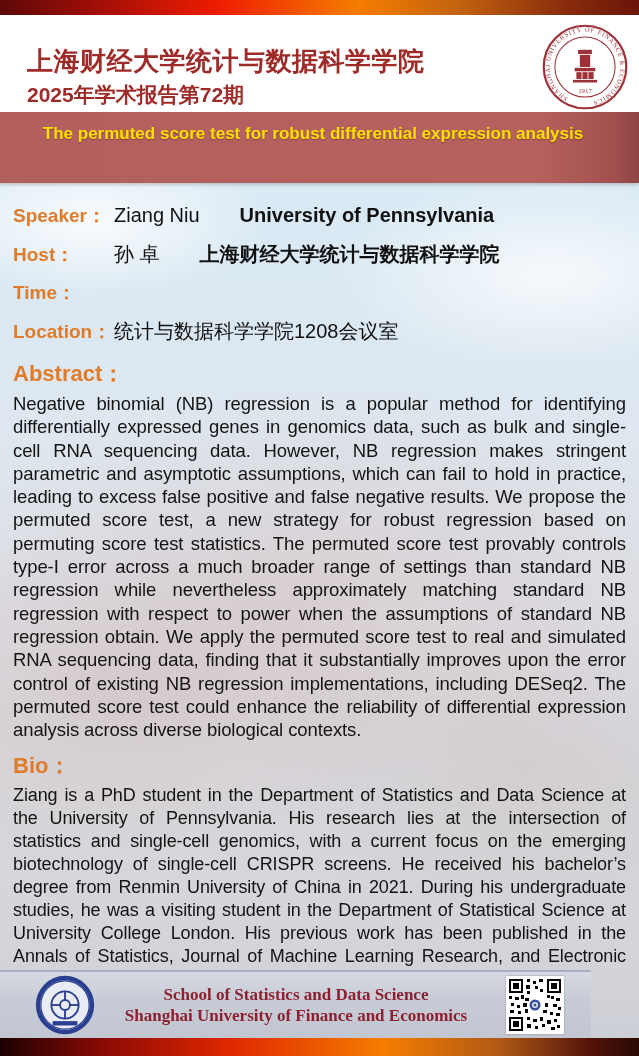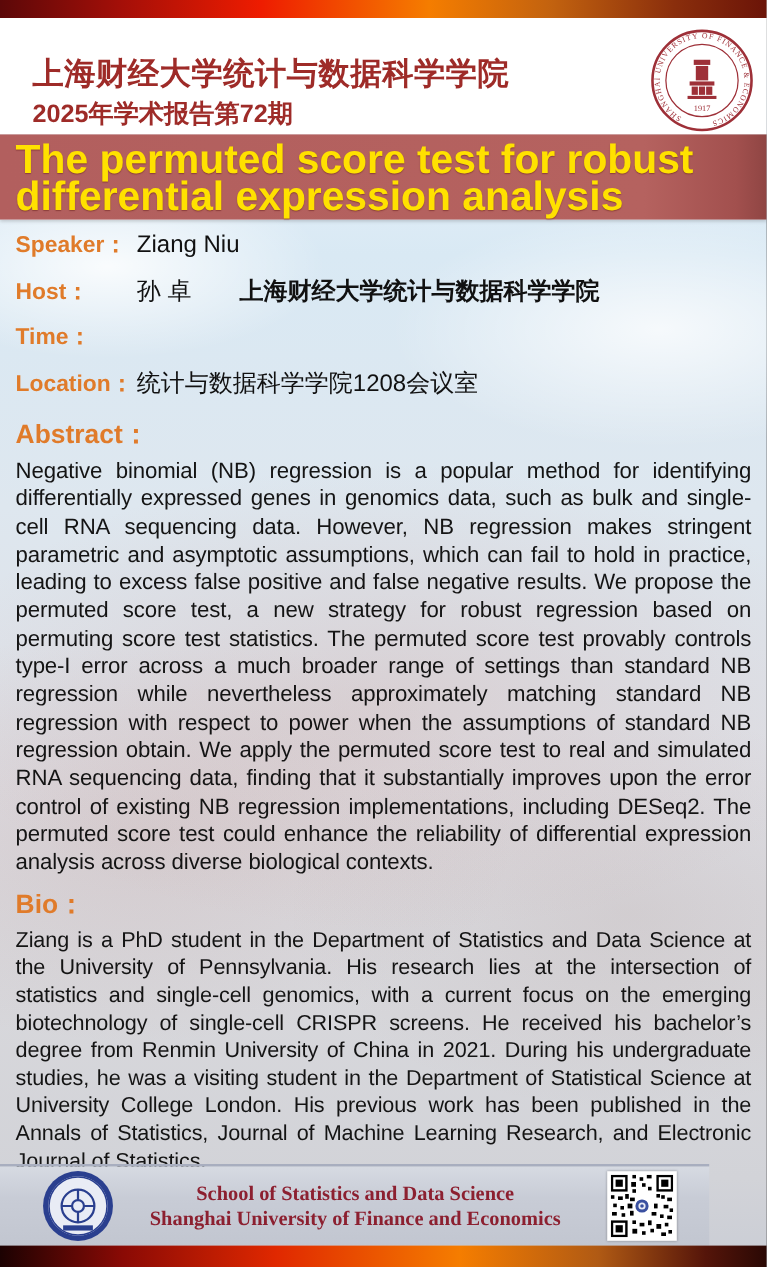--- a/index.html
+++ b/index.html
@@ -16,24 +16,24 @@
   }
   .top-strip{position:absolute;top:0;left:0;width:639px;height:15px;
     background:linear-gradient(90deg,#5c0808 0%,#a50f08 16%,#ee1c00 34%,#f57d00 56%,#c2620f 72%,#8a2e0c 88%,#6b1408 100%);}
   .header-band{position:absolute;top:15px;left:0;width:639px;height:97px;background:#ffffff;}
   .header-title{position:absolute;left:27px;top:29px;font-size:26px;font-weight:bold;color:#9e2b28;letter-spacing:0.5px;}
   .header-subtitle{position:absolute;left:27px;top:66px;font-size:21px;font-weight:bold;color:#9e2b28;}
   .seal{position:absolute;right:11px;top:9px;width:86px;height:86px;}
   .banner{position:absolute;top:112px;left:0;width:639px;height:71px;
     background:linear-gradient(90deg,#b25f5e 0%,#b5625f 84%,#a2504e 96%,#8f4543 100%);
     box-shadow:0 2px 3px rgba(0,0,0,0.18);}
-  .banner-title{padding:6px 26px 0 13px;font-size:34px;line-height:31px;font-weight:bold;color:#ffe100;
-    text-shadow:0 1px 1px rgba(90,20,10,0.45);}
+  .banner-title{padding:6px 26px 0 13px;font-size:17px;line-height:31px;font-weight:bold;color:#ffe100;
+    text-shadow:0 1px 1px rgba(90,20,10,0.45);text-align:center;}
   .content{position:absolute;top:183px;left:0;width:639px;padding:0;}
-  .info{padding:8px 13px 0 13px;}
+  .info{padding:20px 13px 0 13px;}
   .info-row{display:flex;align-items:baseline;margin-bottom:12px;}
   .info-label{width:101px;flex:0 0 101px;font-size:19px;font-weight:bold;color:#e07b2a;}
   .info-value{font-size:20px;font-weight:normal;color:#111;}
   .info-value2{font-size:20px;font-weight:bold;color:#111;margin-left:40px;}
   .section-label{padding:2px 13px 0 13px;font-size:22px;font-weight:bold;color:#e07b2a;}
   .para{padding:3px 13px 0 13px;font-size:18.5px;line-height:23.3px;color:#141414;text-align:justify;letter-spacing:-0.1px;}
   .para.bio{font-size:18px;line-height:23px;}
   .footer{position:absolute;left:0;bottom:18px;width:591px;height:66px;
     background:linear-gradient(180deg,#d6dae2 0%,#c8ccd6 40%,#c2c6d0 100%);
     border-top:2px solid #a8aebf;display:flex;align-items:center;}
@@ -81,20 +81,21 @@
   <div class="banner">
     <div class="banner-title">The permuted score test for robust differential expression analysis</div>
   </div>
 
   <div class="content">
 
     <div class="info">
       <div class="info-row">
         <span class="info-label">Speaker：</span>
         <span class="info-value">Ziang Niu</span>
+        <span class="info-value2">University of Pennsylvania</span>
       </div>
       <div class="info-row">
         <span class="info-label">Host：</span>
         <span class="info-value">孙 卓</span>
         <span class="info-value2">上海财经大学统计与数据科学学院</span>
       </div>
       <div class="info-row">
         <span class="info-label">Time：</span>
       </div>
       <div class="info-row">

